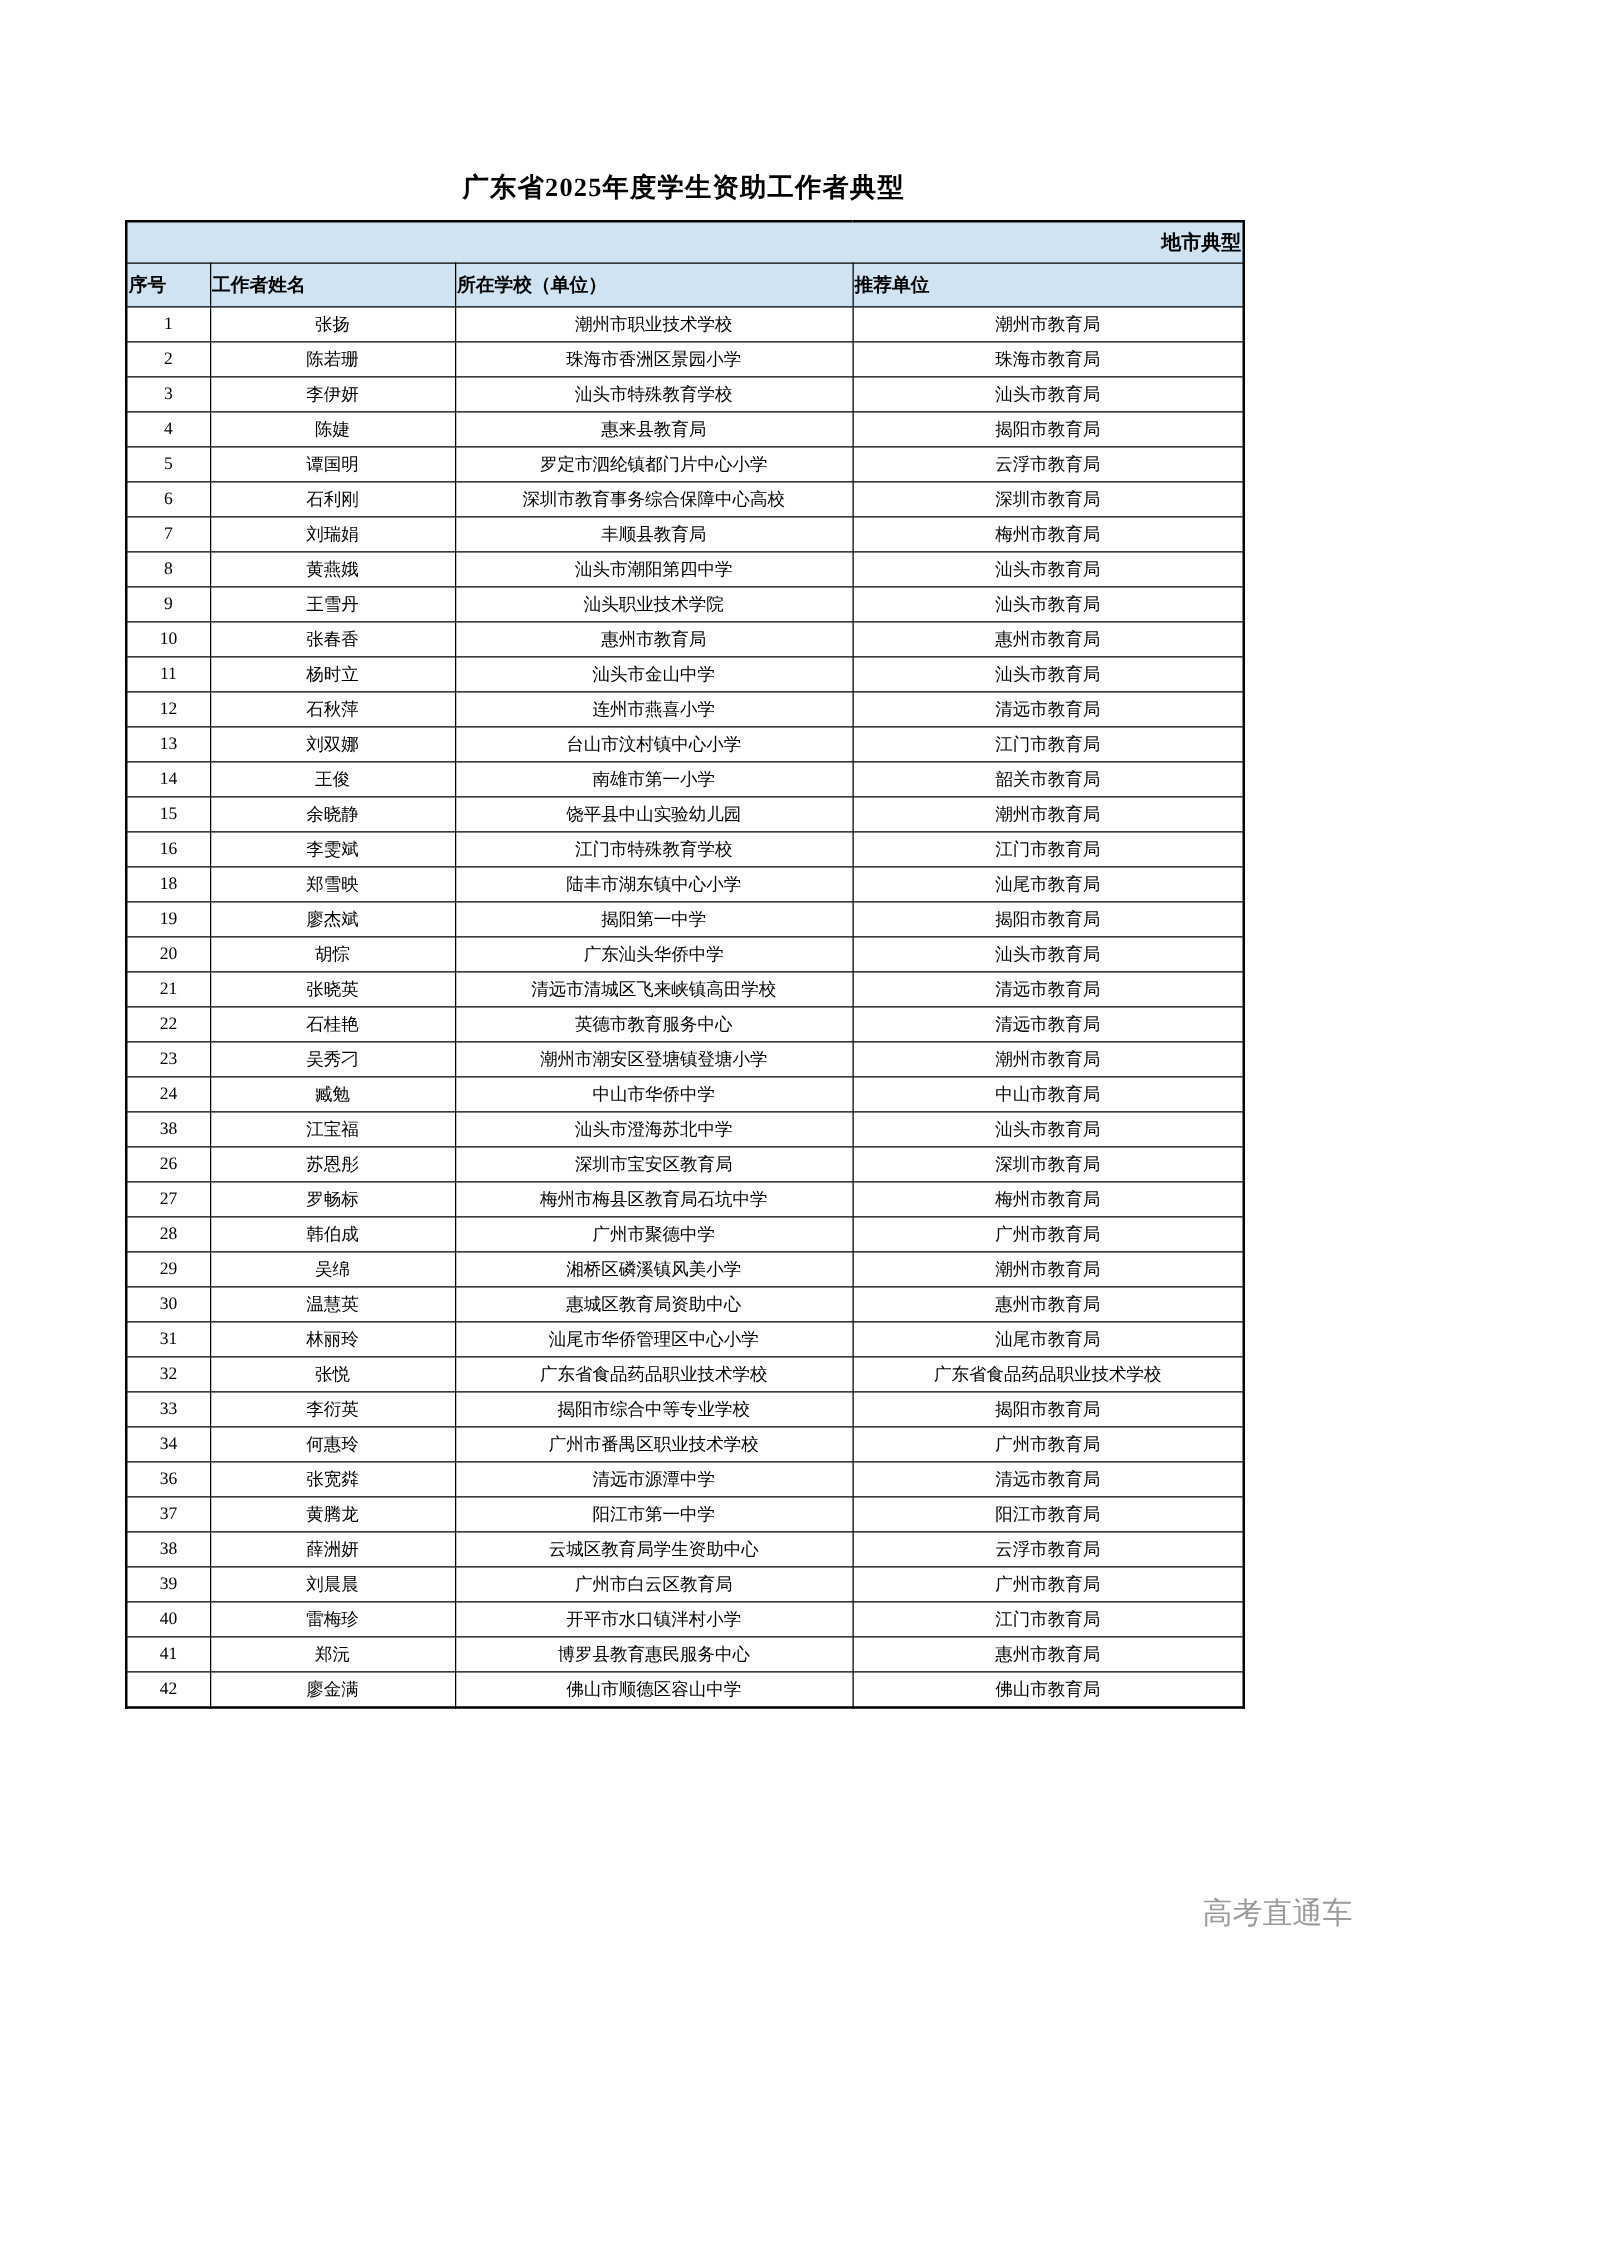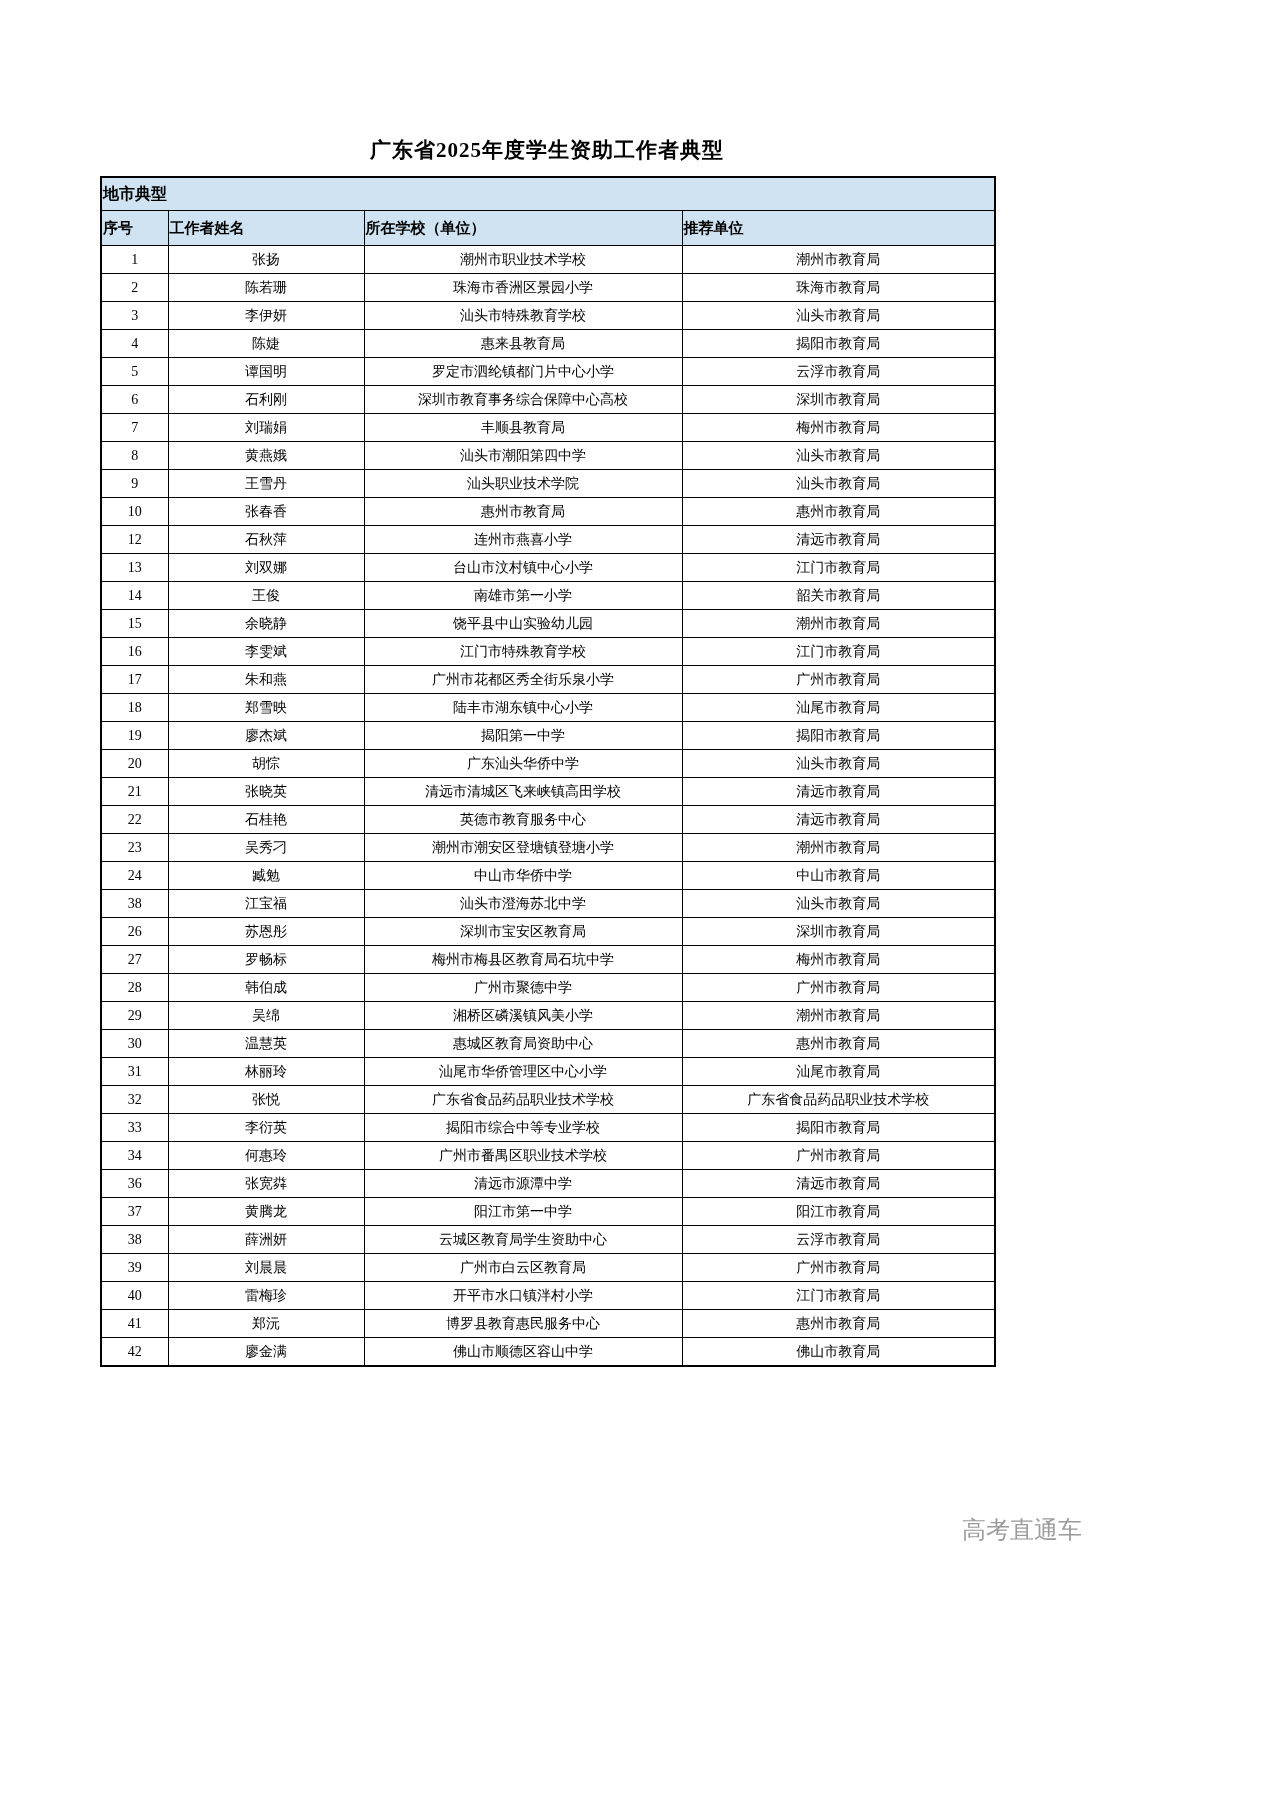--- a/index.html
+++ b/index.html
@@ -38,21 +38,21 @@
     border: 1px solid #000000;
   }
   table.roster {
     border: 2px solid #000000;
   }
   th.group-header {
     background: #cfe3f2;
     font-weight: bold;
     font-size: 16px;
     height: 30px;
-    text-align: left;
+    text-align: right;
     color: #000000;
   }
   th.col-header {
     background: #cfe3f2;
     font-weight: bold;
     font-size: 15px;
     height: 32px;
     text-align: left;
     color: #000000;
   }
@@ -158,20 +158,26 @@
             <td class="cell">汕头职业技术学院</td>
             <td class="cell">汕头市教育局</td>
           </tr>
           <tr>
             <td class="cell">10</td>
             <td class="cell">张春香</td>
             <td class="cell">惠州市教育局</td>
             <td class="cell">惠州市教育局</td>
           </tr>
           <tr>
+            <td class="cell">11</td>
+            <td class="cell">杨时立</td>
+            <td class="cell">汕头市金山中学</td>
+            <td class="cell">汕头市教育局</td>
+          </tr>
+          <tr>
             <td class="cell">12</td>
             <td class="cell">石秋萍</td>
             <td class="cell">连州市燕喜小学</td>
             <td class="cell">清远市教育局</td>
           </tr>
           <tr>
             <td class="cell">13</td>
             <td class="cell">刘双娜</td>
             <td class="cell">台山市汶村镇中心小学</td>
             <td class="cell">江门市教育局</td>
@@ -186,26 +192,20 @@
             <td class="cell">15</td>
             <td class="cell">余晓静</td>
             <td class="cell">饶平县中山实验幼儿园</td>
             <td class="cell">潮州市教育局</td>
           </tr>
           <tr>
             <td class="cell">16</td>
             <td class="cell">李雯斌</td>
             <td class="cell">江门市特殊教育学校</td>
             <td class="cell">江门市教育局</td>
-          </tr>
-          <tr>
-            <td class="cell">17</td>
-            <td class="cell">朱和燕</td>
-            <td class="cell">广州市花都区秀全街乐泉小学</td>
-            <td class="cell">广州市教育局</td>
           </tr>
           <tr>
             <td class="cell">18</td>
             <td class="cell">郑雪映</td>
             <td class="cell">陆丰市湖东镇中心小学</td>
             <td class="cell">汕尾市教育局</td>
           </tr>
           <tr>
             <td class="cell">19</td>
             <td class="cell">廖杰斌</td>

